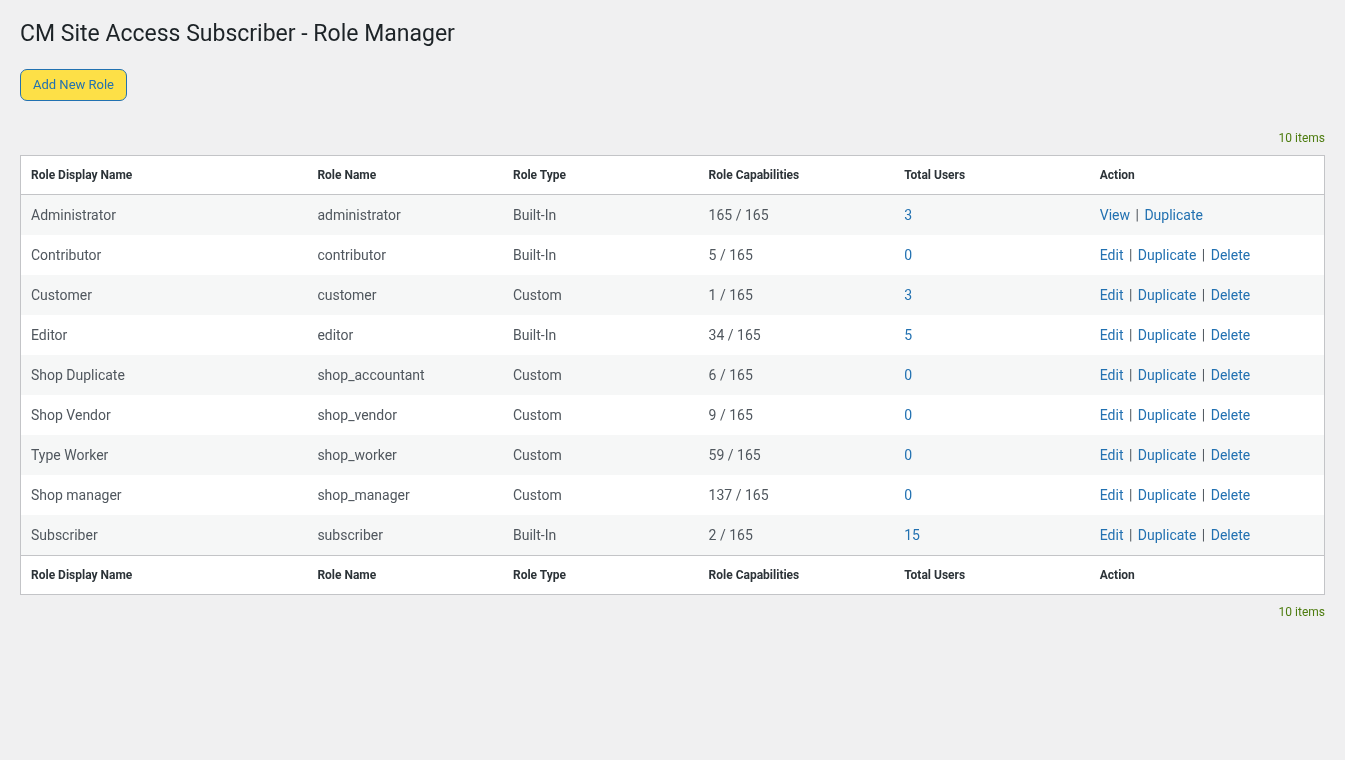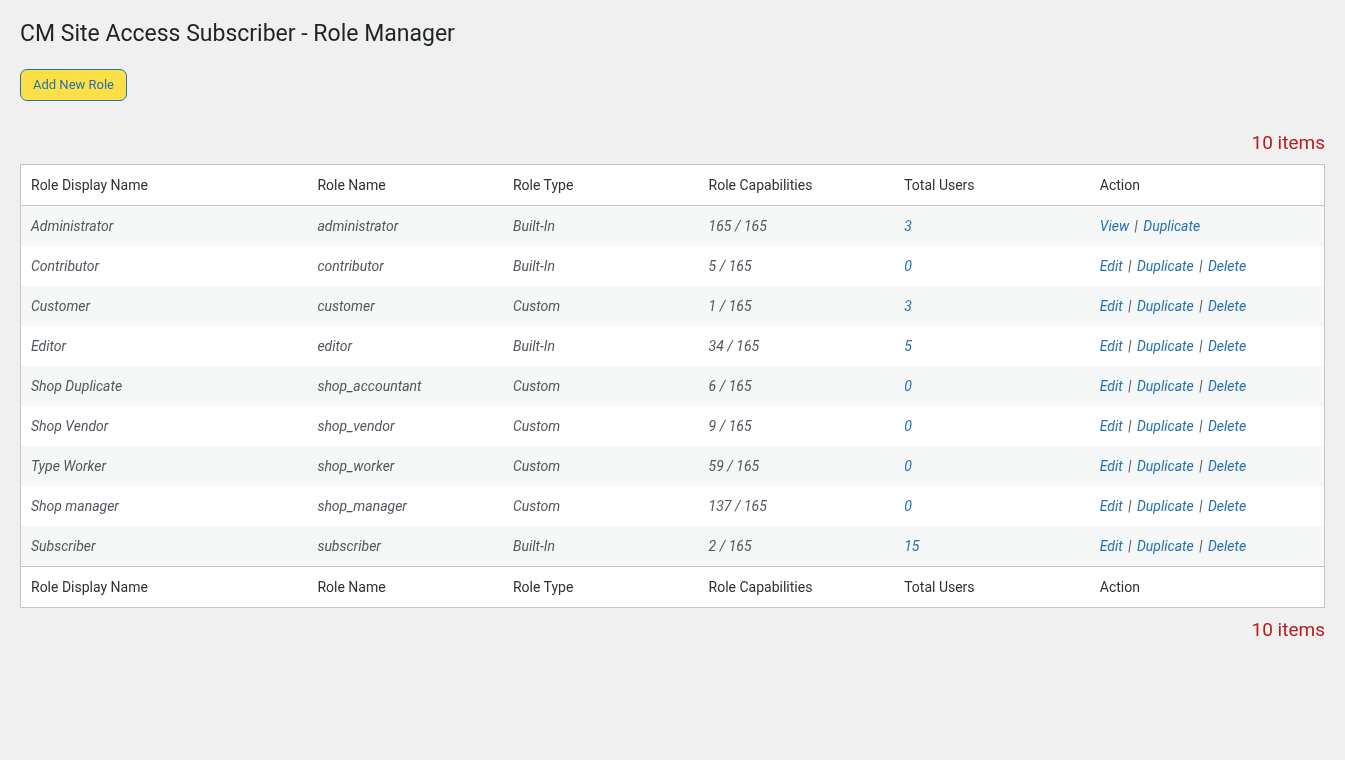--- a/index.html
+++ b/index.html
@@ -34,53 +34,52 @@
       font-size: 13px;
       border-radius: 7px;
       cursor: pointer;
       text-decoration: none;
       line-height: 1.4;
     }
     .tablenav {
       display: flex;
       justify-content: flex-end;
       padding: 10px 0;
-      font-size: 19px;
-      color: #b91c1c;
+      font-size: 12px;
+      color: #4d7c0f;
       text-align: right;
     }
     .tablenav.top {
       margin-top: 20px;
     }
     table.wp-list-table {
       width: 100%;
       border-collapse: collapse;
       background: #fff;
       border: 1px solid #c3c4c7;
       border-spacing: 0;
     }
     table.wp-list-table thead th,
     table.wp-list-table tfoot th {
       text-align: left;
-      font-weight: 400;
-      font-size: 14px;
+      font-weight: 700;
+      font-size: 12px;
       padding: 12px 10px;
       color: #2c3338;
       border-bottom: 1px solid #c3c4c7;
     }
     table.wp-list-table tfoot th {
       border-top: 1px solid #c3c4c7;
       border-bottom: none;
     }
     table.wp-list-table tbody td {
       padding: 12px 10px;
       font-size: 14px;
       vertical-align: middle;
       color: #50575e;
-      font-style: italic;
     }
     table.wp-list-table tbody tr:nth-child(odd) {
       background: #f6f7f7;
     }
     table.wp-list-table tbody tr:nth-child(even) {
       background: #fff;
     }
     .link {
       color: #2271b1;
       text-decoration: none;

